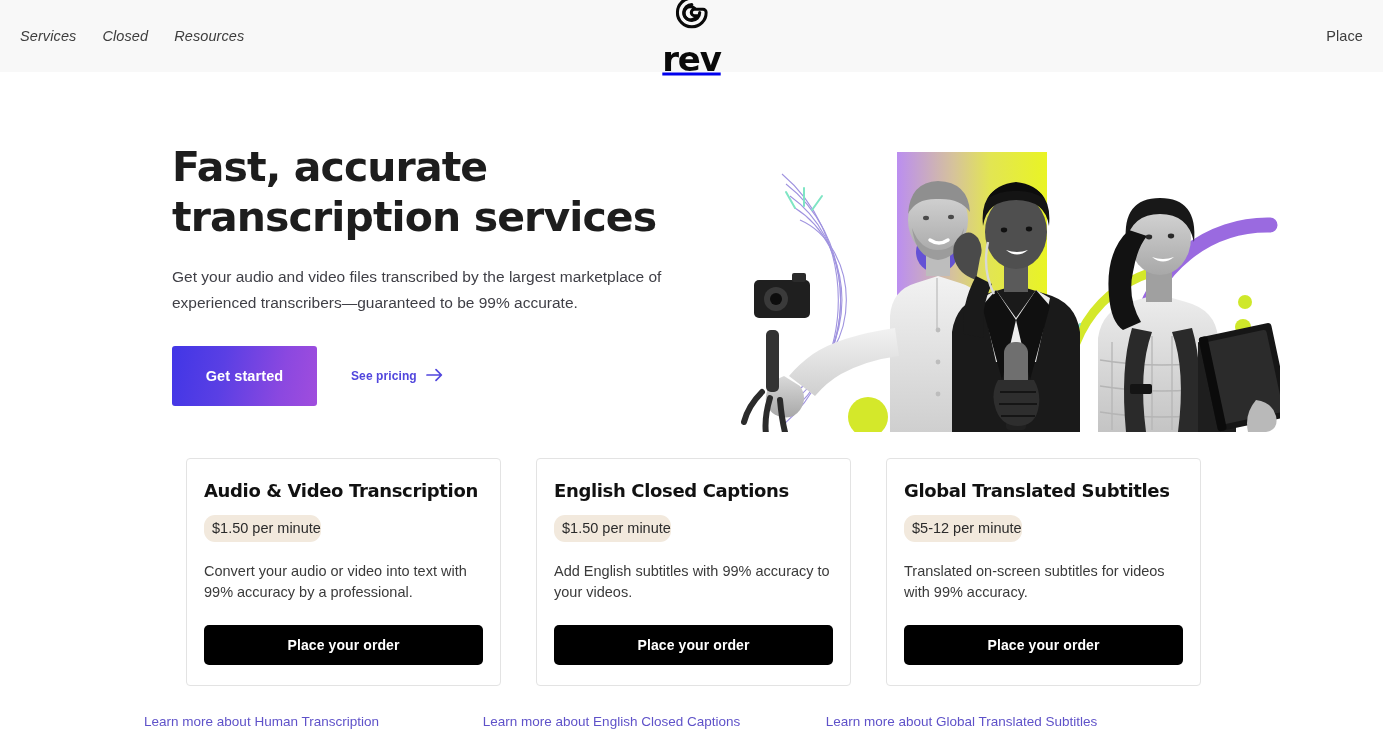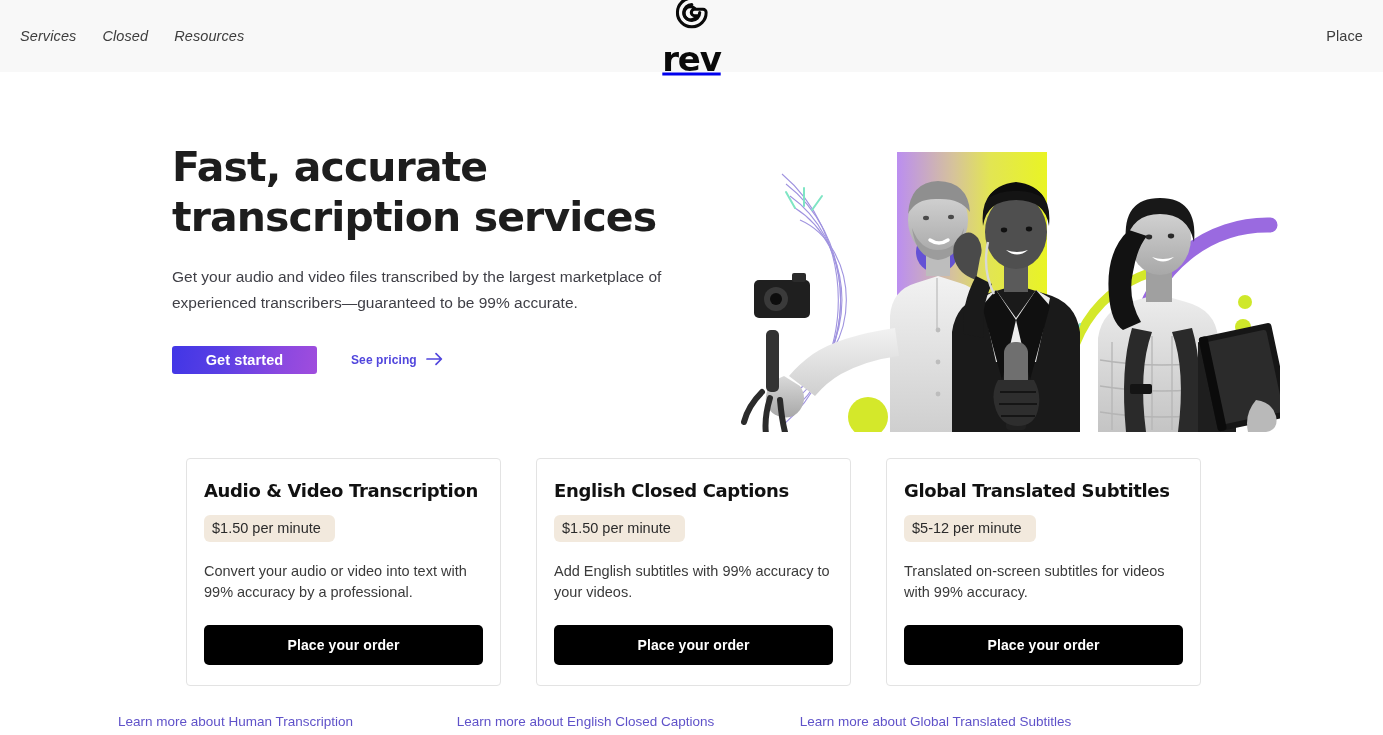--- a/index.html
+++ b/index.html
@@ -113,21 +113,21 @@
     display: flex;
     align-items: center;
     gap: 34px;
   }
 
   .btn-primary {
     display: inline-flex;
     align-items: center;
     justify-content: center;
     width: 145px;
-    height: 28px;
+    height: 60px;
     border: none;
     border-radius: 3px;
     background: linear-gradient(100deg, #4136e6 0%, #5a3fe4 35%, #8b48e0 75%, #a04ddd 100%);
     color: #ffffff;
     font-size: 14.5px;
     font-weight: 700;
     letter-spacing: 0.1px;
     cursor: pointer;
     font-family: "Liberation Sans", sans-serif;
   }
@@ -186,26 +186,26 @@
     font-weight: 700;
     letter-spacing: -0.35px;
     color: #111111;
     line-height: 24px;
     font-family: "DejaVu Sans", sans-serif;
   }
 
   .card-price {
     display: inline-block;
     margin-top: 12px;
-    padding: 5px 14px 6px 8px;
+    padding: 5px 0 6px 8px;
     background: #f2e9dd;
     color: #2b2b2b;
     font-size: 14.5px;
     line-height: 16px;
-    border-radius: 6px;
+    border-radius: 11px;
   }
 
   .card-desc {
     margin-top: 19px;
     font-size: 14.5px;
     line-height: 21px;
     color: #3a3a3a;
   }
 
   .card-cta {
@@ -220,21 +220,21 @@
     font-size: 14px;
     font-weight: 700;
     letter-spacing: 0.1px;
     cursor: pointer;
     font-family: "Liberation Sans", sans-serif;
   }
 
   .learn-row {
     display: flex;
     gap: 35px;
-    padding-left: 78px;
+    padding-left: 104px;
     margin-top: 26px;
   }
   .learn-cell {
     width: 315px;
     text-align: center;
   }
   .learn-link {
     font-size: 13.5px;
     color: #5f52c9;
     text-decoration: none;

